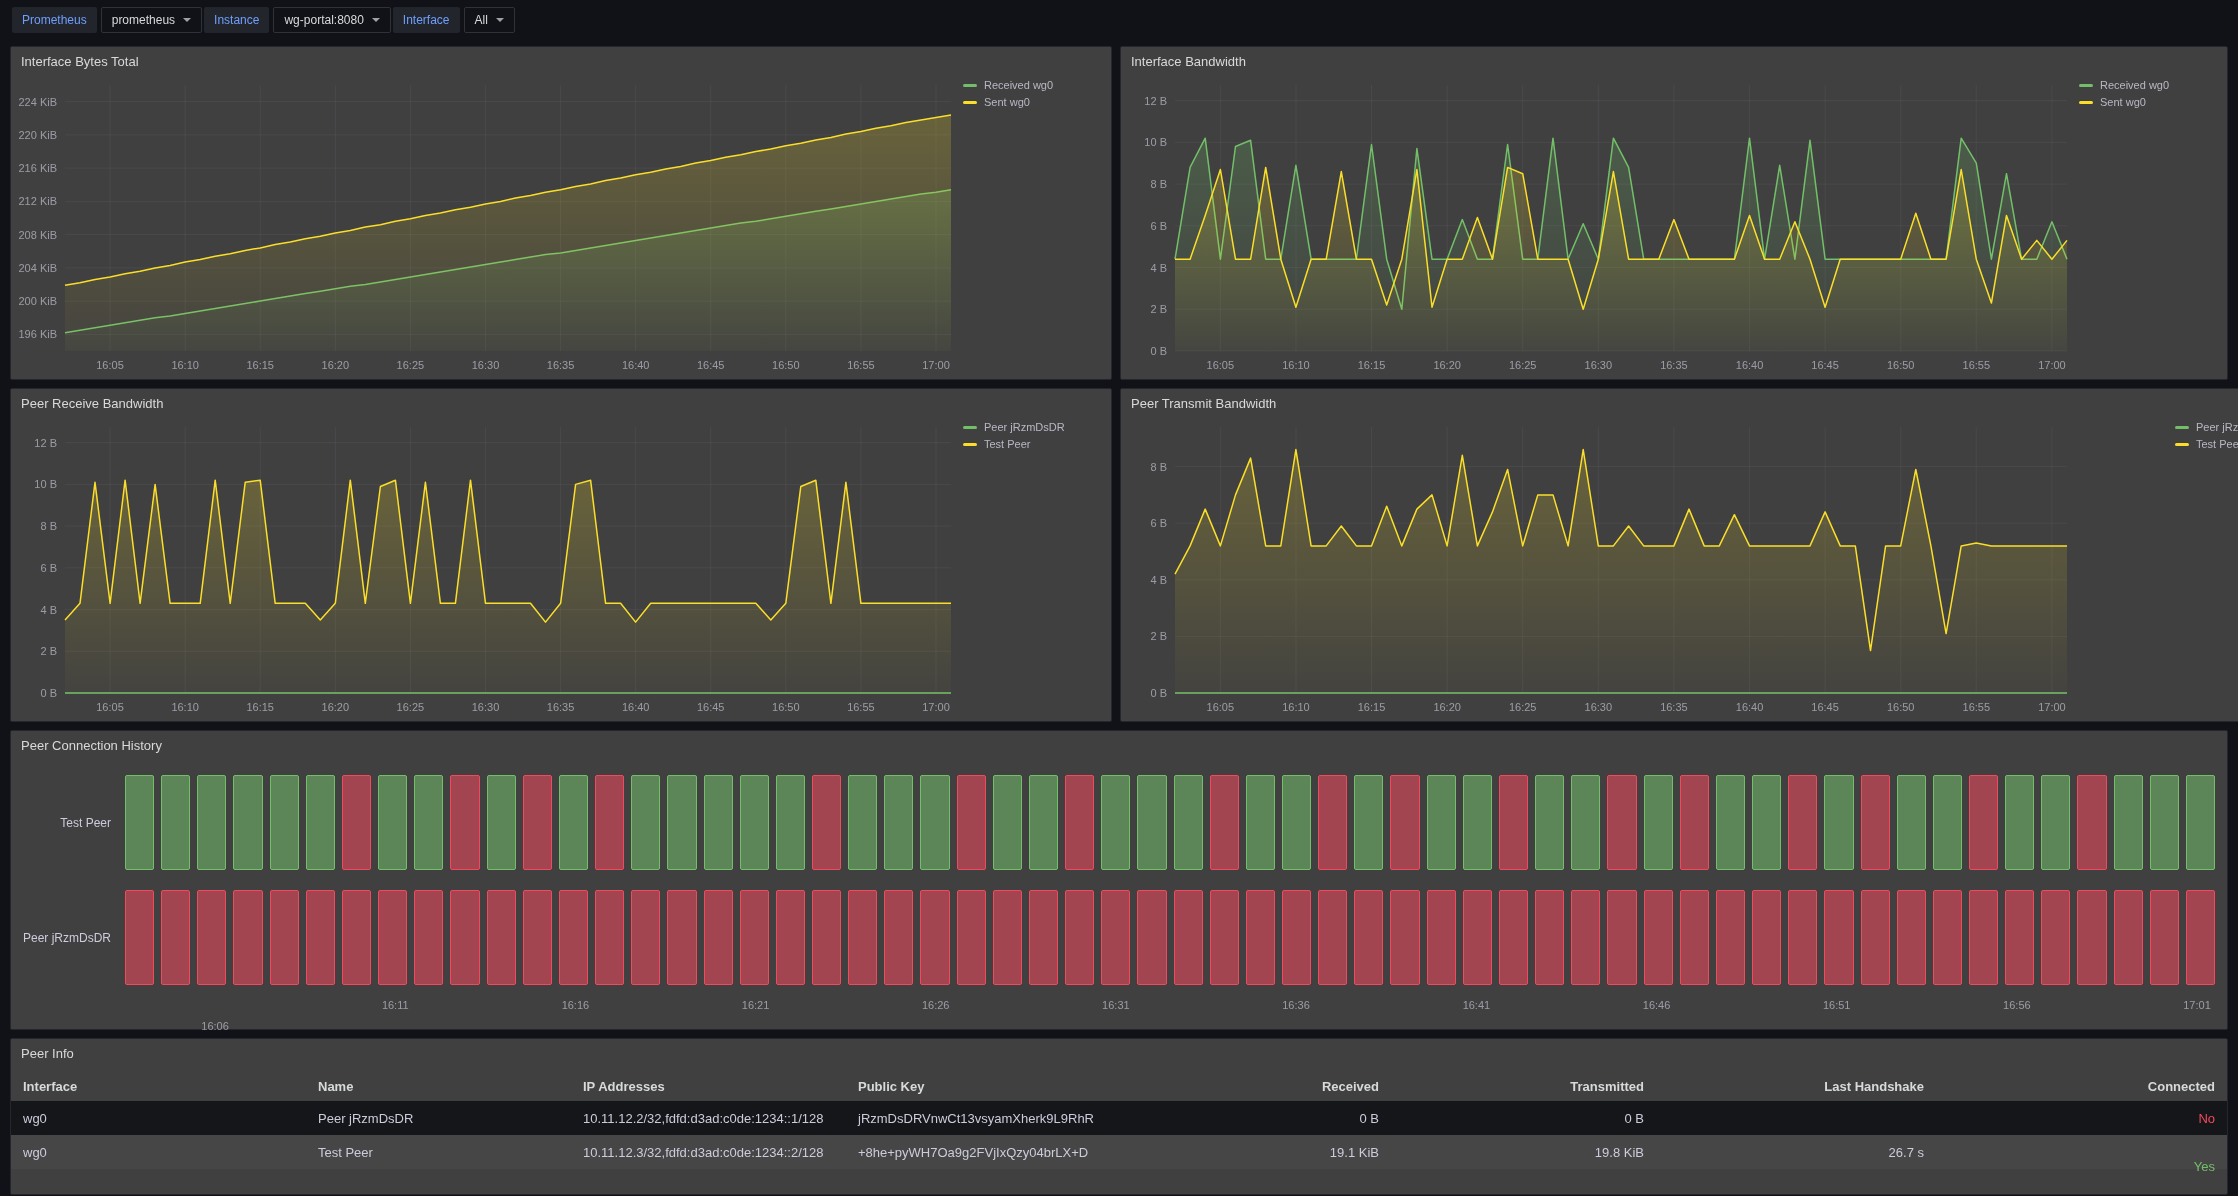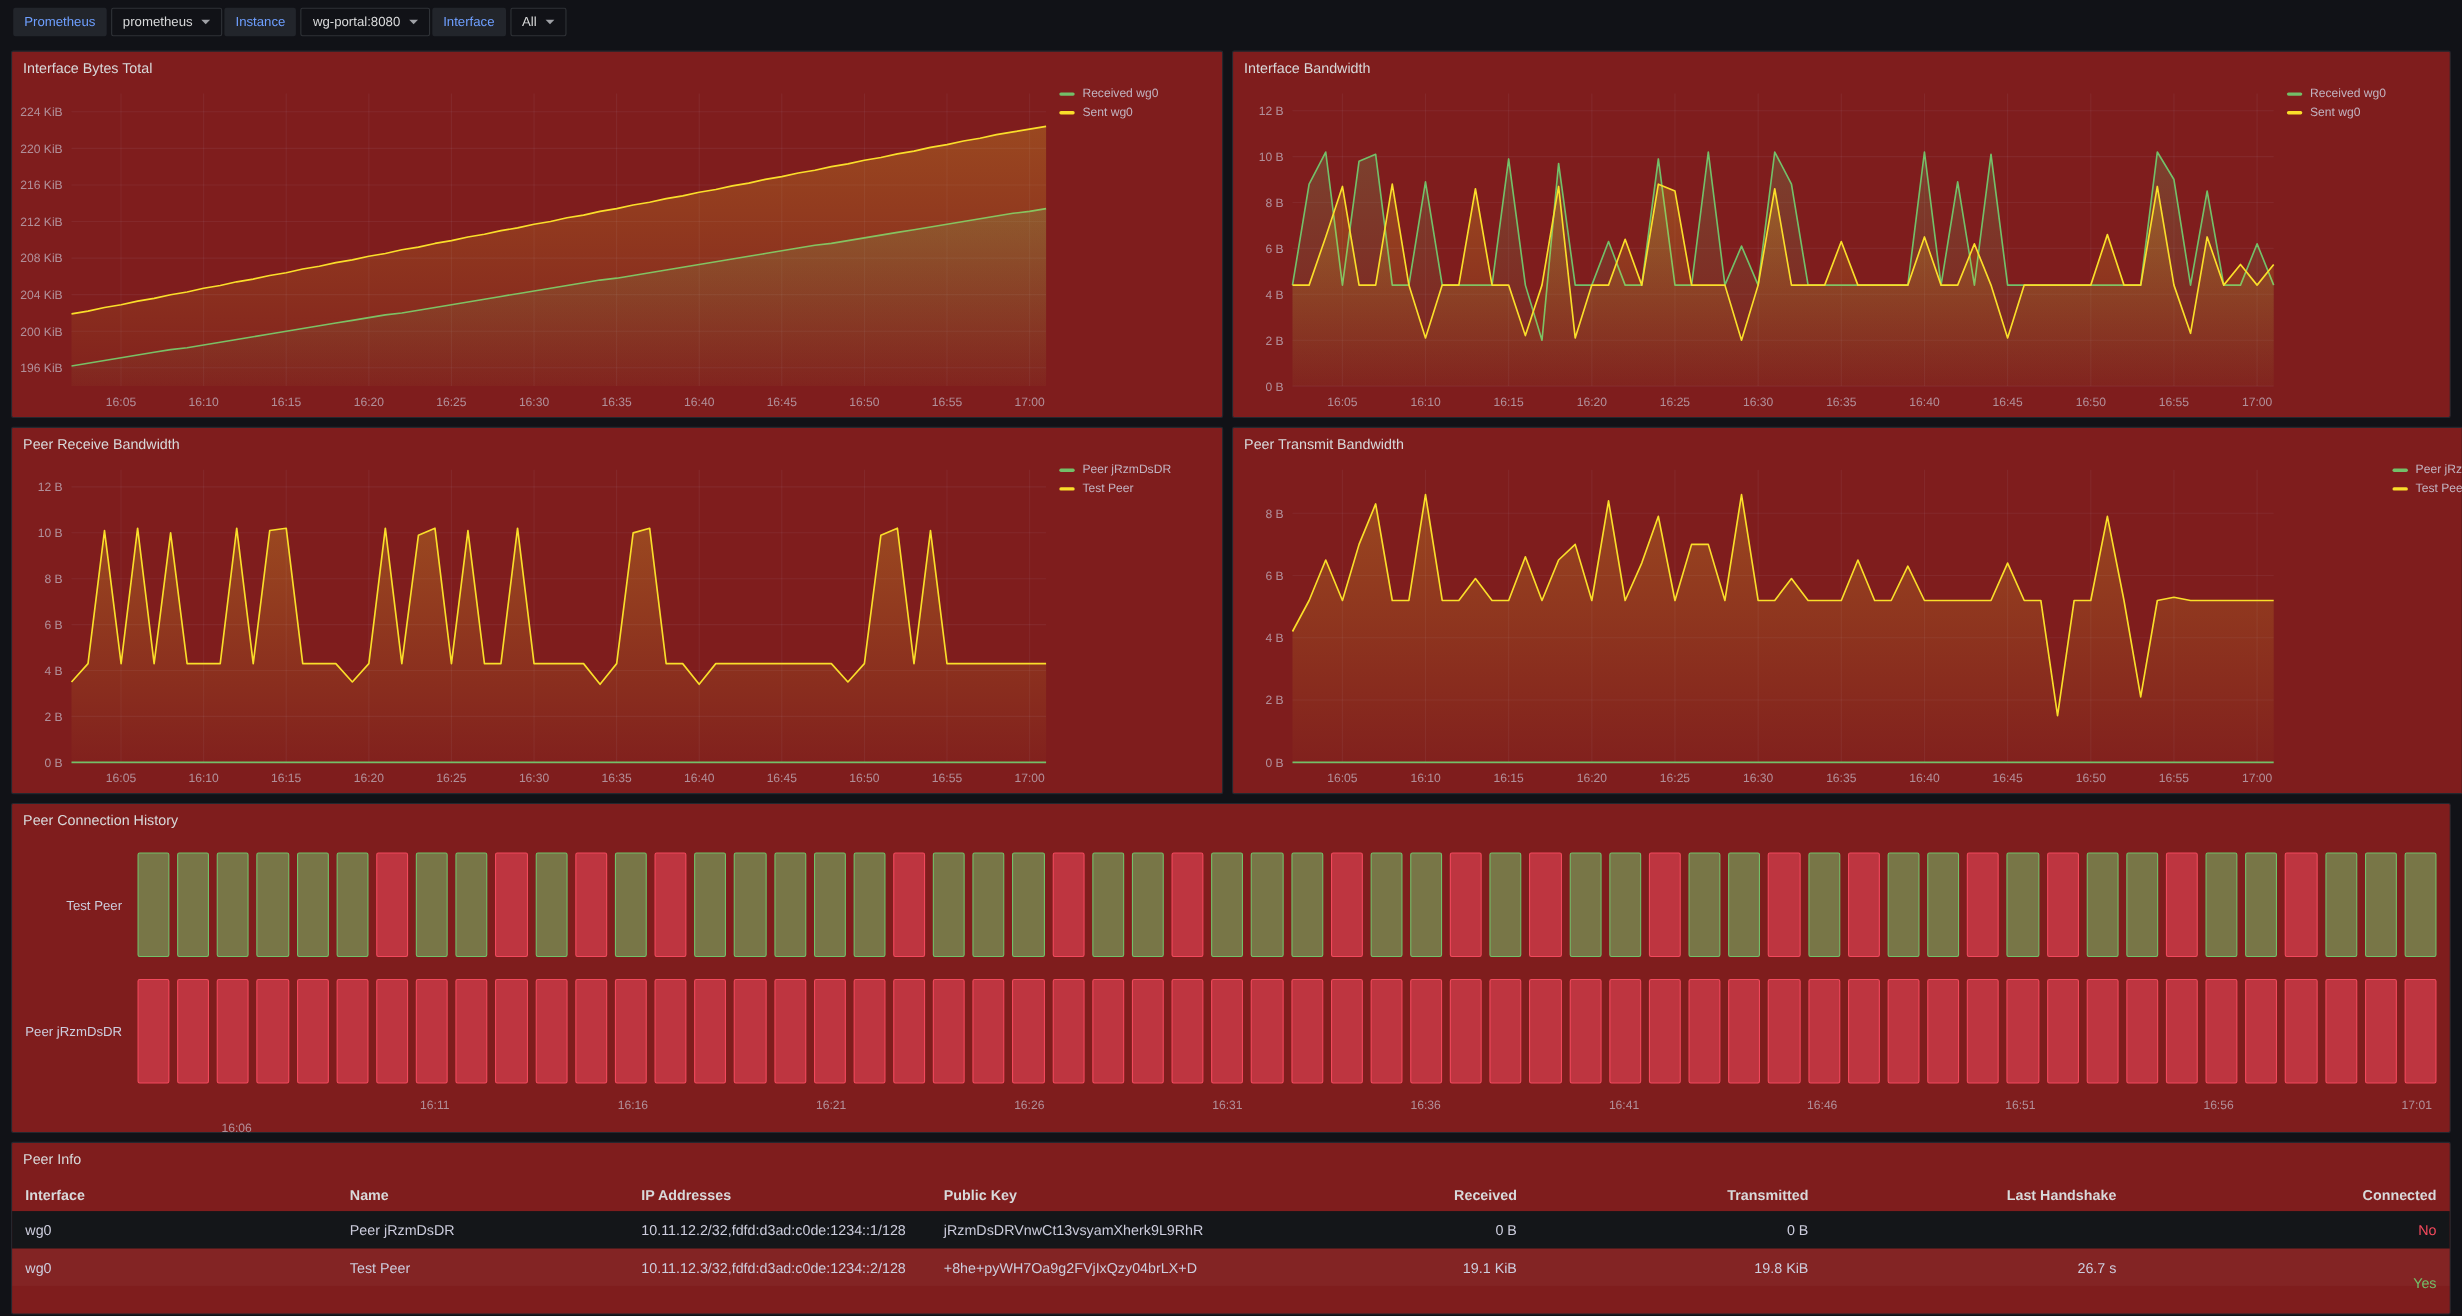--- a/index.html
+++ b/index.html
@@ -24,21 +24,21 @@
     font-size:12px;font-weight:500;padding:0 10px;border-radius:2px;
   }
   .var-value{
     display:flex;align-items:center;gap:8px;background:#111217;
     border:1px solid #2f3237;color:#d8d9da;font-size:12px;
     padding:0 10px;border-radius:2px;margin-left:4px;cursor:pointer;white-space:nowrap;
   }
   .caret{width:0;height:0;border-left:4px solid transparent;border-right:4px solid transparent;border-top:4px solid #9fa1a6}
 
   
-  .panel{position:absolute;background:#7f1d1d;border:1px solid #25272e;border-radius:2px}
+  .panel{position:absolute;background:#404040;border:1px solid #25272e;border-radius:2px}
   .panel-title{
     position:absolute;top:0;left:0;right:0;height:28px;display:flex;align-items:center;
     padding:0 10px;font-size:13px;font-weight:500;color:#d8d9da;cursor:pointer;white-space:nowrap;
   }
   #p1{top:46px;left:10px;width:1102px;height:334px}
   #p2{top:46px;left:1120px;width:1108px;height:334px}
   #p3{top:388px;left:10px;width:1102px;height:334px}
   #p4{top:388px;left:1120px;width:1204px;height:334px}
   #p5{top:730px;left:10px;width:2218px;height:300px}
   #p6{top:1038px;left:10px;width:2218px;height:157px}

